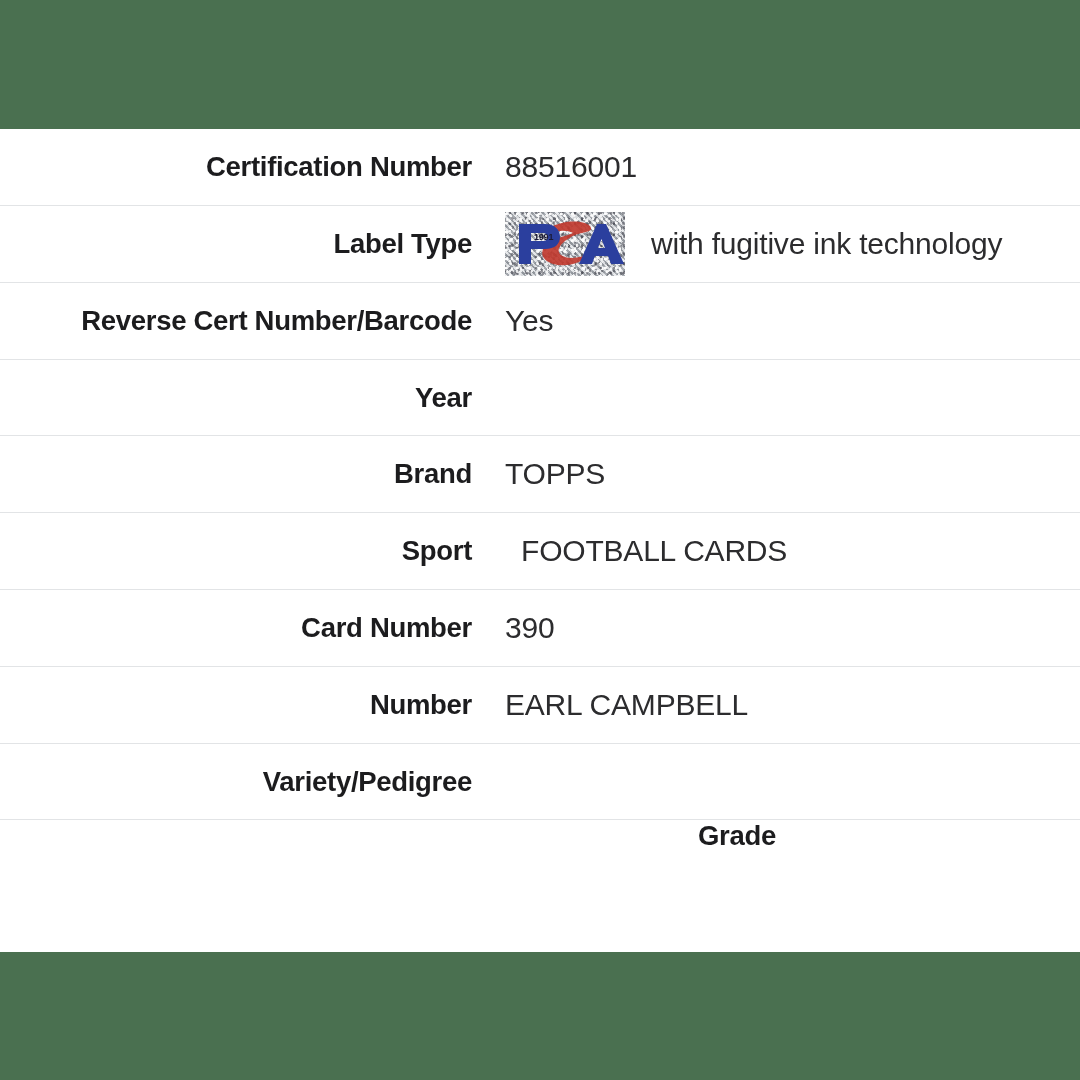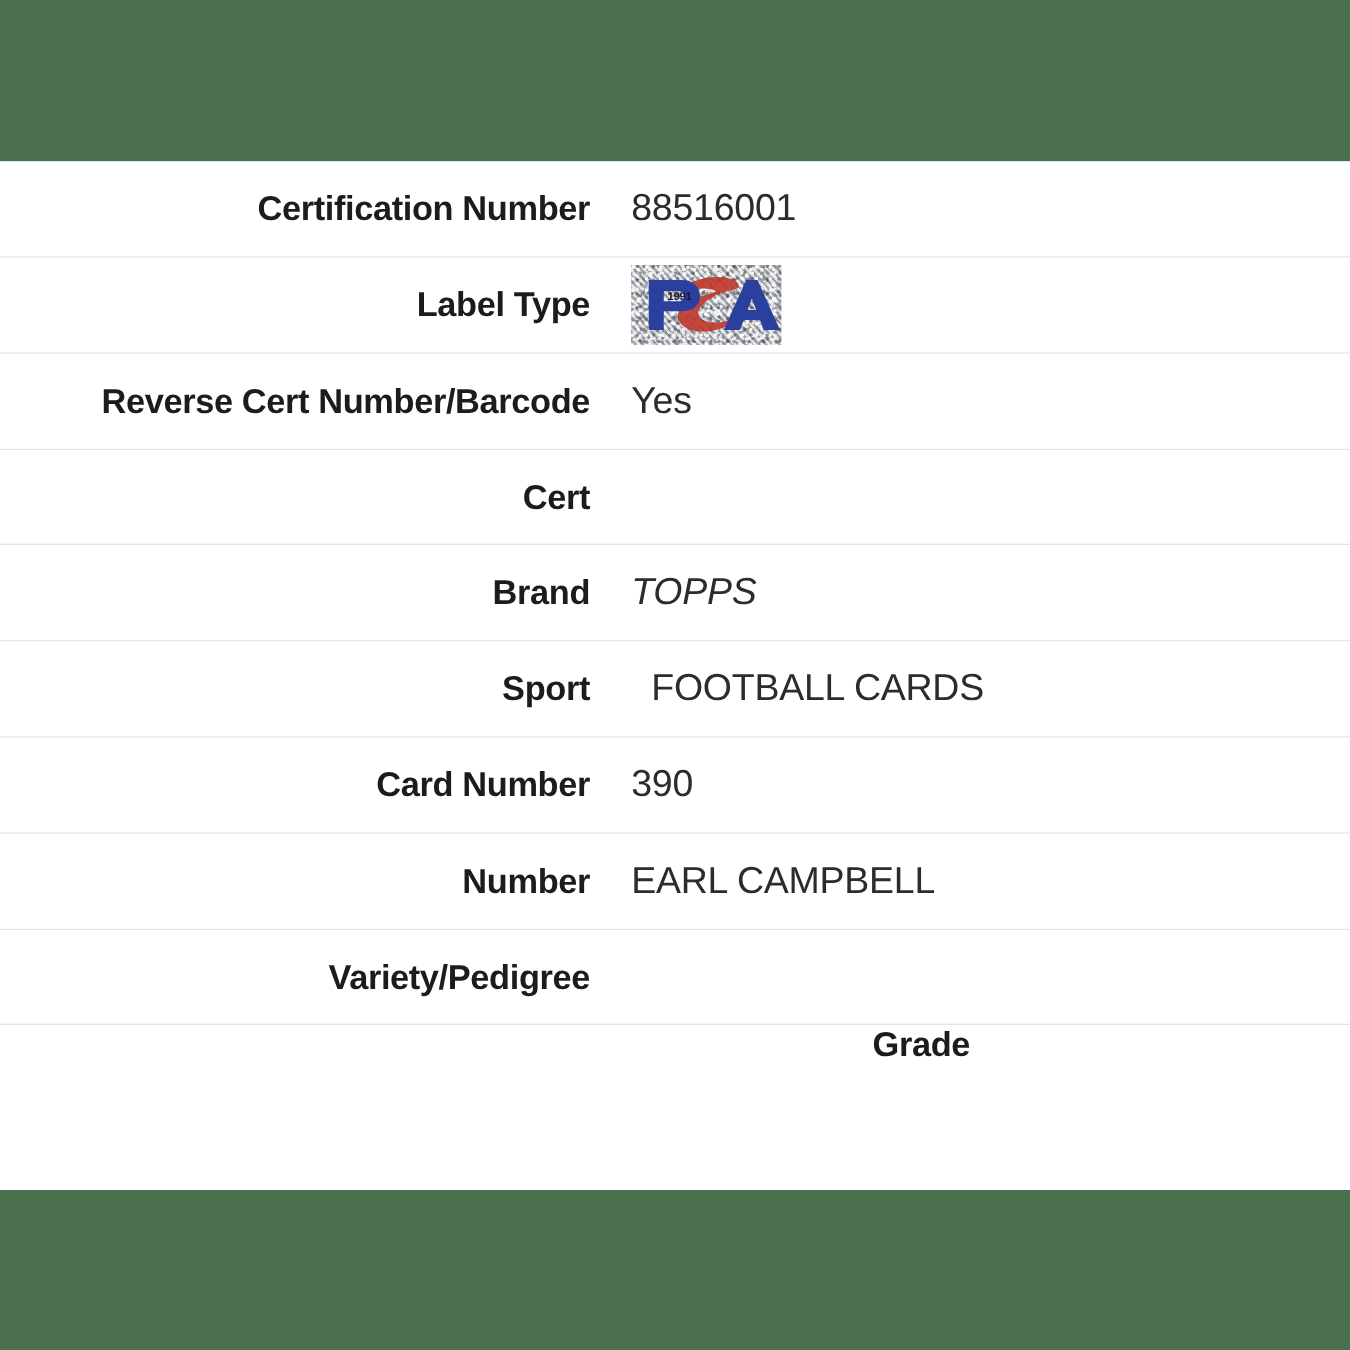--- a/index.html
+++ b/index.html
@@ -12,21 +12,21 @@
     height: 1080px;
     overflow: hidden;
     font-family: "Liberation Sans", sans-serif;
     -webkit-font-smoothing: antialiased;
   }
 
   .page {
     position: relative;
     width: 1080px;
     height: 1080px;
-    background: #22c55e;
+    background: #ec4899;
     display: flex;
     flex-direction: column;
   }
 
   
   .band {
     width: 100%;
     flex: 0 0 auto;
   }
   .band-top    { height: 129px; }
@@ -145,35 +145,36 @@
 
             <path d="M14 12 H40 C50 12, 55 18, 55 25 C55 32, 50 37, 40 37 H26 V52 H14 Z
                      M26 21 V29 H38 C41 29, 43 27, 43 25 C43 23, 41 21, 38 21 Z" fill="#2b3f9e"></path>
 
             <path d="M74 52 L92 12 H101 L119 52 H106 L103 44 H90 L87 52 Z
                      M93 36 H100 L96.5 27 Z" fill="#2b3f9e"></path>
 
             <text x="29" y="28" font-family="'Liberation Sans', sans-serif" font-size="9" font-weight="bold" fill="#1a1a35">1991</text>
           </svg>
         </span>
+        <span>with fugitive ink technology</span>
       </div>
     </div>
 
     <div class="cert-row" style="border-bottom-color: rgb(226, 228, 230);">
       <div class="cert-label" style="color: rgb(28, 28, 30); padding-left: 48px;">Reverse Cert Number/Barcode</div>
       <div class="cert-value" style="color: rgb(44, 44, 46);">Yes</div>
     </div>
 
     <div class="cert-row" style="border-bottom-color: rgb(226, 228, 230);">
-      <div class="cert-label" style="color: rgb(28, 28, 30);">Cert</div>
+      <div class="cert-label" style="color: rgb(28, 28, 30);">Year</div>
     </div>
 
     <div class="cert-row" style="border-bottom-color: rgb(226, 228, 230);">
       <div class="cert-label" style="color: rgb(28, 28, 30);">Brand</div>
-      <div class="cert-value" style="color: rgb(44, 44, 46); font-style: italic;">TOPPS</div>
+      <div class="cert-value" style="color: rgb(44, 44, 46);">TOPPS</div>
     </div>
 
     <div class="cert-row" style="border-bottom-color: rgb(226, 228, 230); gap: 16px;">
       <div class="cert-label" style="color: rgb(28, 28, 30);">Sport</div>
       <div class="cert-value" style="color: rgb(44, 44, 46);">FOOTBALL CARDS</div>
     </div>
 
     <div class="cert-row" style="border-bottom-color: rgb(226, 228, 230);">
       <div class="cert-label" style="color: rgb(28, 28, 30);">Card Number</div>
       <div class="cert-value" style="color: rgb(44, 44, 46);">390</div>

